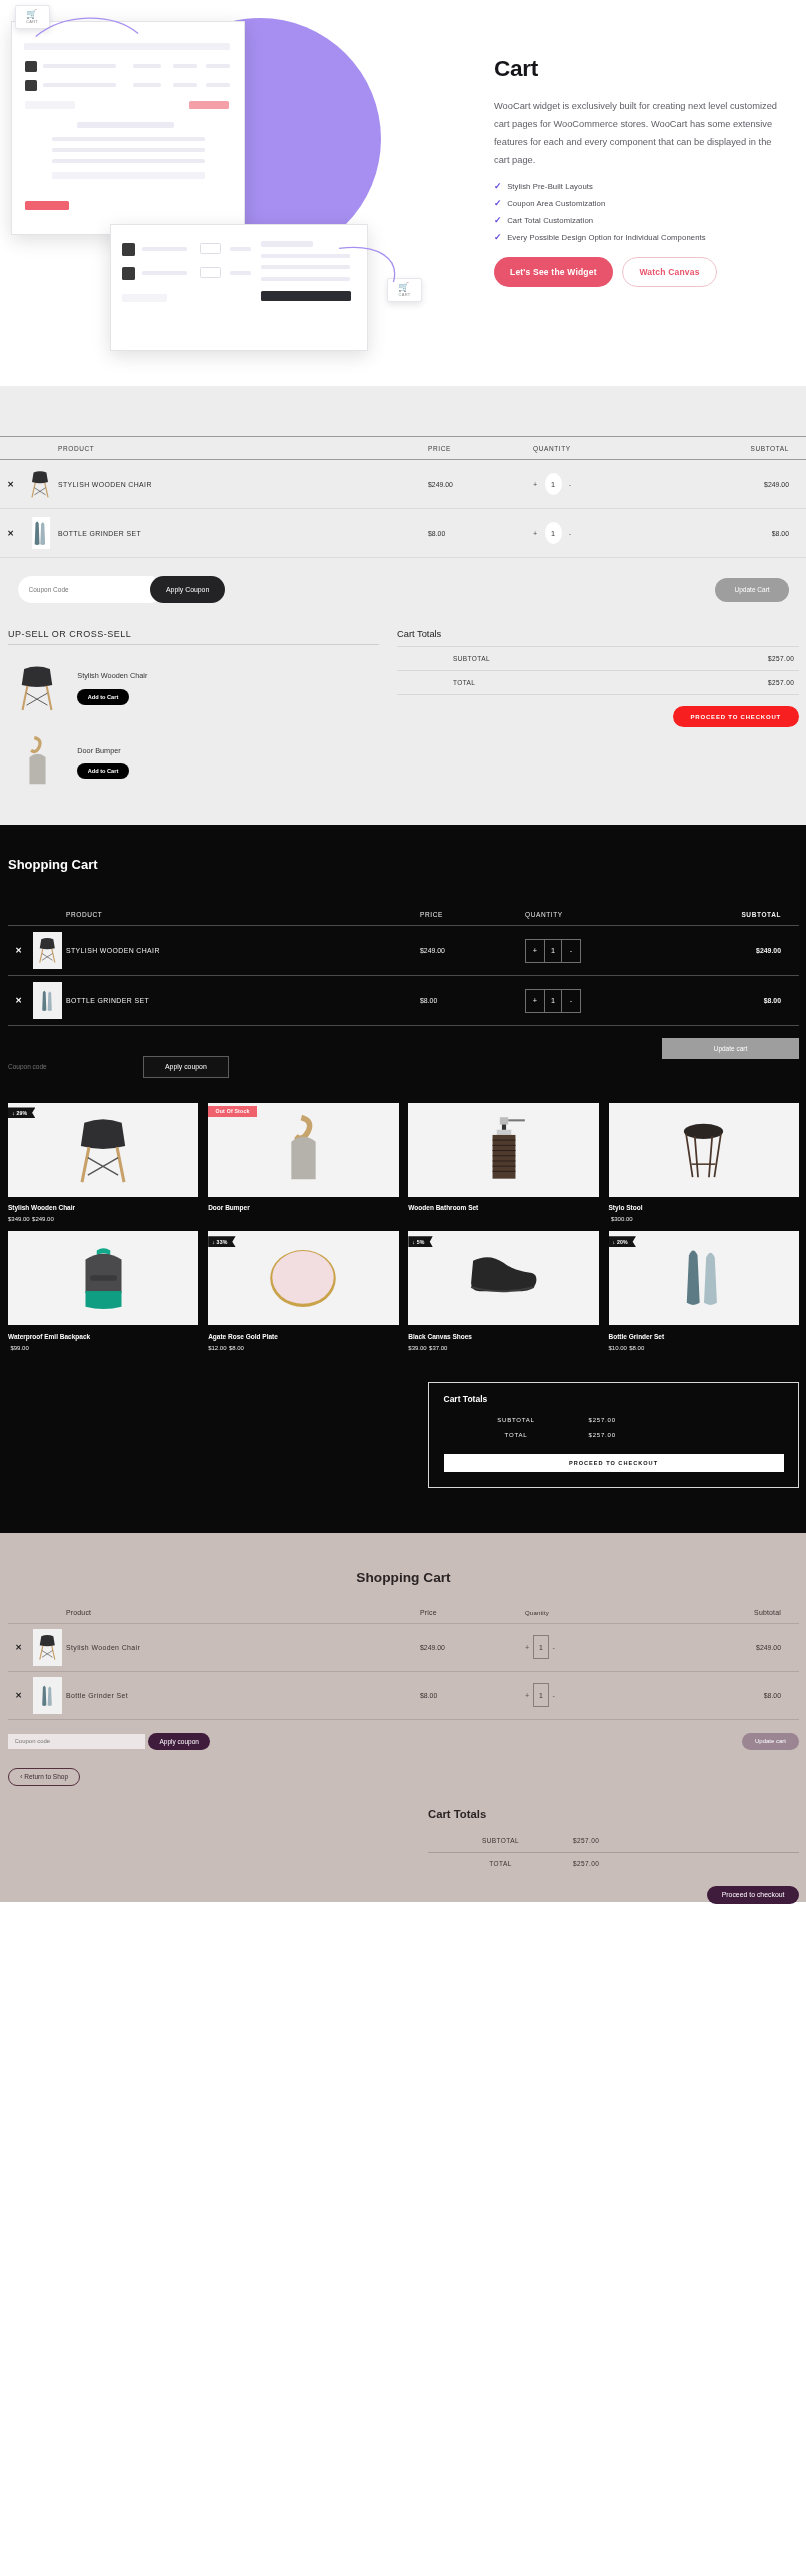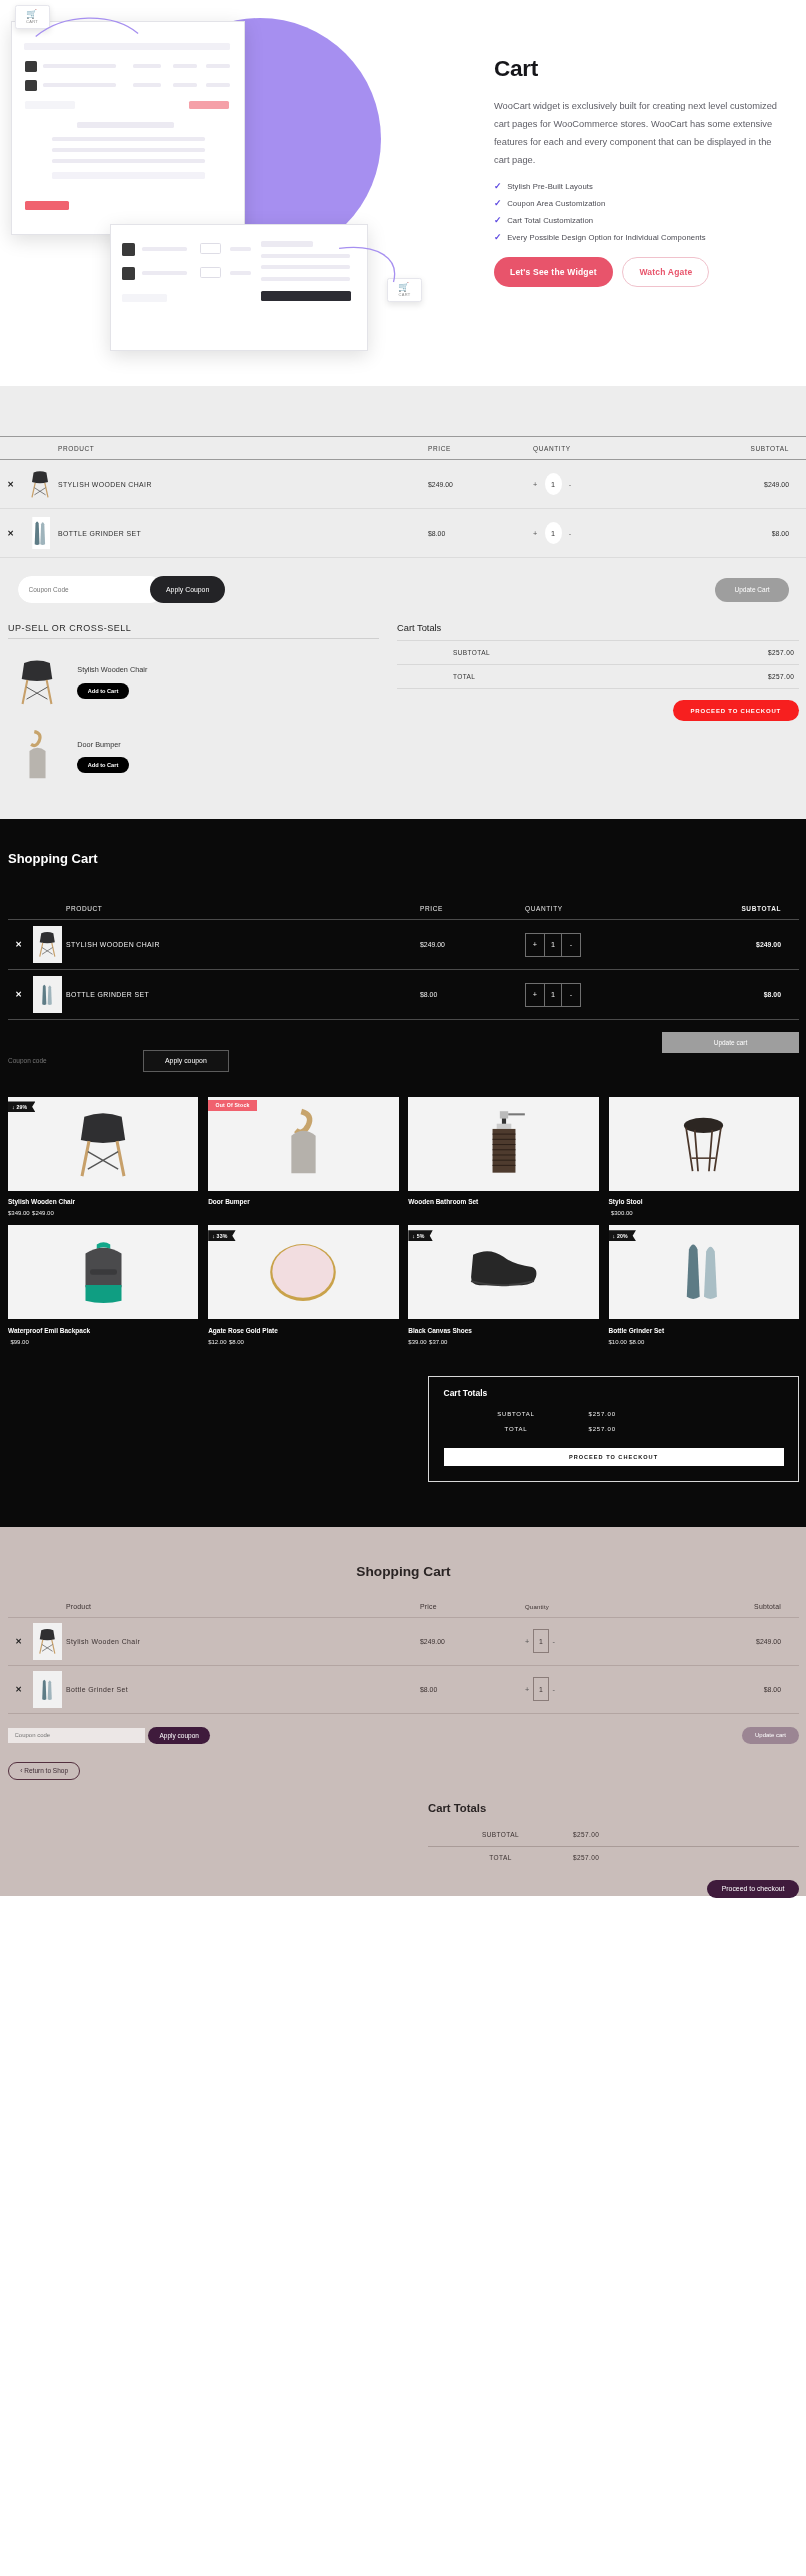--- a/index.html
+++ b/index.html
@@ -110,21 +110,21 @@
     height: 27.4px; background: #232326; color: #fff; border: none;
     padding: 0 16px; font-size: 6.9px; border-radius: 18px; cursor: pointer; margin-left: -13px;
     font-family: "Liberation Sans", sans-serif;
   }
   .btn-update-grey {
     margin-left: auto; background: #9e9e9e; color: #fff; border: none;
     height: 24px; padding: 0 19.4px; border-radius: 14.5px; font-size: 6.5px; cursor: pointer;
     font-family: "Liberation Sans", sans-serif;
   }
 
-  .two-col { display: flex; margin-top: 20px; padding: 0 8px; gap: 18px; }
+  .two-col { display: flex; margin-top: 26px; padding: 0 8px; gap: 18px; }
   .upsell { width: 371px; }
   .upsell-title { font-size: 9px; letter-spacing: 0.5px; color: #2b2b2b; padding-bottom: 4.8px; border-bottom: 0.8px solid #cfcfcf; }
   .upsell-item { display: flex; align-items: center; gap: 11.3px; margin-top: 11.3px; }
   .upsell-thumb { width: 58px; height: 63px; display: flex; align-items: center; justify-content: center; }
   .upsell-name { font-size: 7.3px; color: #333; margin-bottom: 6.5px; }
   .btn-addcart { background: #000; color: #fff; border: none; border-radius: 11.3px; height: 16px; padding: 0 10.5px; font-size: 5.6px; font-weight: 700; cursor: pointer; font-family: "Liberation Sans", sans-serif;}
 
   .totals { flex: 1; }
   .totals-title { font-size: 9.3px; color: #222; margin-bottom: 6.5px; }
   .totals-row { display: flex; justify-content: space-between; border-top: 0.8px solid #d8d8d8; padding: 8px 4.8px 8px 0; font-size: 6.5px; letter-spacing: 0.4px; }
@@ -278,21 +278,21 @@
       <span class="feature-check">✓</span>
       <span class="feature-text">Cart Total Customization</span>
     </div>
     <div class="feature-row">
       <span class="feature-check">✓</span>
       <span class="feature-text">Every Possible Design Option for Individual Components</span>
     </div>
 
     <div class="hero-btns">
       <button class="btn-pill btn-solid">Let's See the Widget</button>
-      <button class="btn-pill btn-ghost">Watch Agate</button>
+      <button class="btn-pill btn-ghost">Watch Canvas</button>
     </div>
   </div>
 </section>
 
 <section class="sec-light">
 
   <div class="ltable">
     <div class="thead">
       <div class="c-x"></div>
       <div class="c-img"></div>

